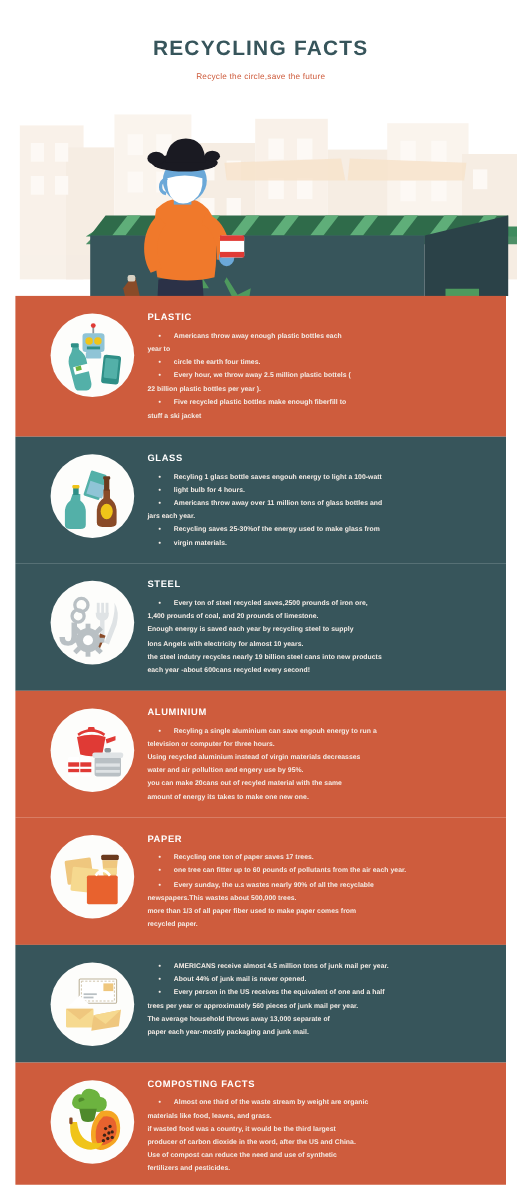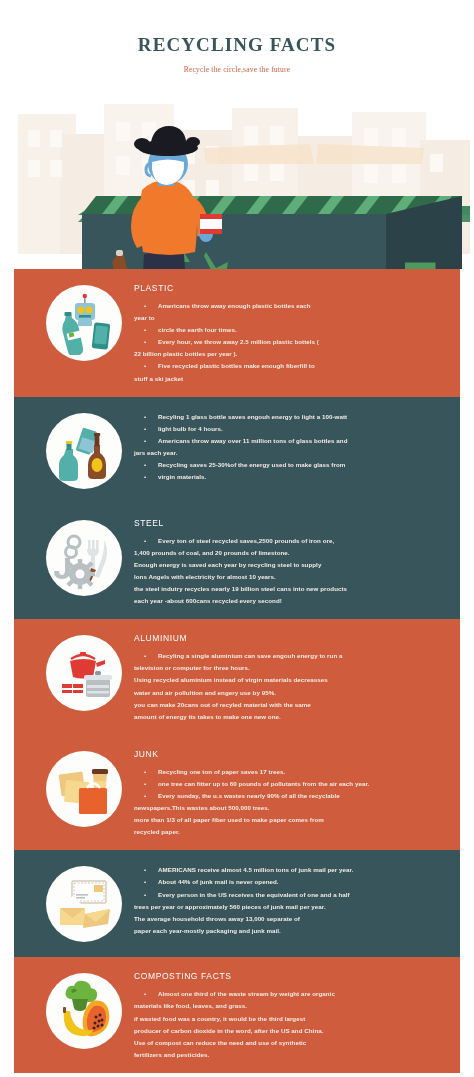--- a/index.html
+++ b/index.html
@@ -13,21 +13,20 @@
     font-family: "Liberation Sans", sans-serif;
     overflow: hidden;
     position: relative;
   }
 
   
   .header {
     text-align: center;
     padding-top: 34px;
     background: #ffffff;
-    font-family: Liberation Serif, serif;
   }
   .header h1 {
     margin: 0;
     font-size: 19px;
     letter-spacing: 1.1px;
     font-weight: bold;
     color: #37555b;
   }
   .header .subtitle {
     margin: 9px 0 0 0;
@@ -83,21 +82,21 @@
   .badge svg { display: block; }
 
   .body {
     flex: 1 1 auto;
     padding-right: 2px;
     padding-top: 2px;
     min-width: 0;
   }
   .sec-title {
     font-size: 8.5px;
-    font-weight: normal;
+    font-weight: bold;
     color: #ffffff;
     letter-spacing: .6px;
     margin: 0 0 7px 0;
   }
   .facts {
     margin: 0;
     padding: 0;
     list-style: none;
   }
   .facts li {
@@ -341,20 +340,21 @@
         </g>
         <g>
           <path d="M 42 26 l 6 0 l 0 8 q 6 4 6 12 l 0 10 q 0 4 -5 4 l -8 0 q -5 0 -5 -4 l 0 -10 q 0 -8 6 -12 z" class="c-brown"></path>
           <rect x="42.6" y="16" width="4.8" height="11" class="c-brownd"></rect>
           <rect x="41.8" y="14" width="6.4" height="3" rx="1" class="c-brownd"></rect>
           <ellipse cx="45" cy="46" rx="5.5" ry="7" class="c-yellow"></ellipse>
         </g>
       </svg>
     </div>
     <div class="body">
+      <div class="sec-title">GLASS</div>
       <ul class="facts">
         <li class="bulleted">Recyling 1 glass bottle saves engouh energy to light a 100-watt</li>
         <li class="bulleted">light bulb for 4 hours.</li>
         <li class="bulleted">Americans throw away over 11 million tons of glass bottles and</li>
         <li class="plain">jars each year.</li>
         <li class="bulleted">Recycling saves 25-30%of the energy used to make glass from</li>
         <li class="bulleted">virgin materials.</li>
       </ul>
     </div>
   </div>
@@ -457,21 +457,21 @@
           <path d="M 41 17 l 14 0 l -2.5 24 q -0.3 2.5 -2.5 2.5 l -4.5 0 q -2.2 0 -2.5 -2.5 z" class="c-tan"></path>
           <rect x="41.6" y="24" width="12.6" height="6" class="c-cream"></rect>
         </g>
         <g>
           <rect x="27" y="31" width="28" height="26" rx="1.5" class="c-orange"></rect>
           <path d="M 35 31 q 6 -9 13 0" fill="none" stroke="#ffffff" stroke-width="2.4"></path>
         </g>
       </svg>
     </div>
     <div class="body">
-      <div class="sec-title">JUNK</div>
+      <div class="sec-title">PAPER</div>
       <ul class="facts">
         <li class="bulleted">Recycling one ton of paper saves 17 trees.</li>
         <li class="bulleted">one tree can fitter up to 60 pounds of pollutants from the air each year.</li>
         <li class="bulleted">Every sunday, the u.s wastes nearly 90% of all the recyclable</li>
         <li class="plain">newspapers.This wastes about 500,000 trees.</li>
         <li class="plain">more than 1/3 of all paper fiber used to make paper comes from</li>
         <li class="plain">recycled paper.</li>
       </ul>
     </div>
   </div>

